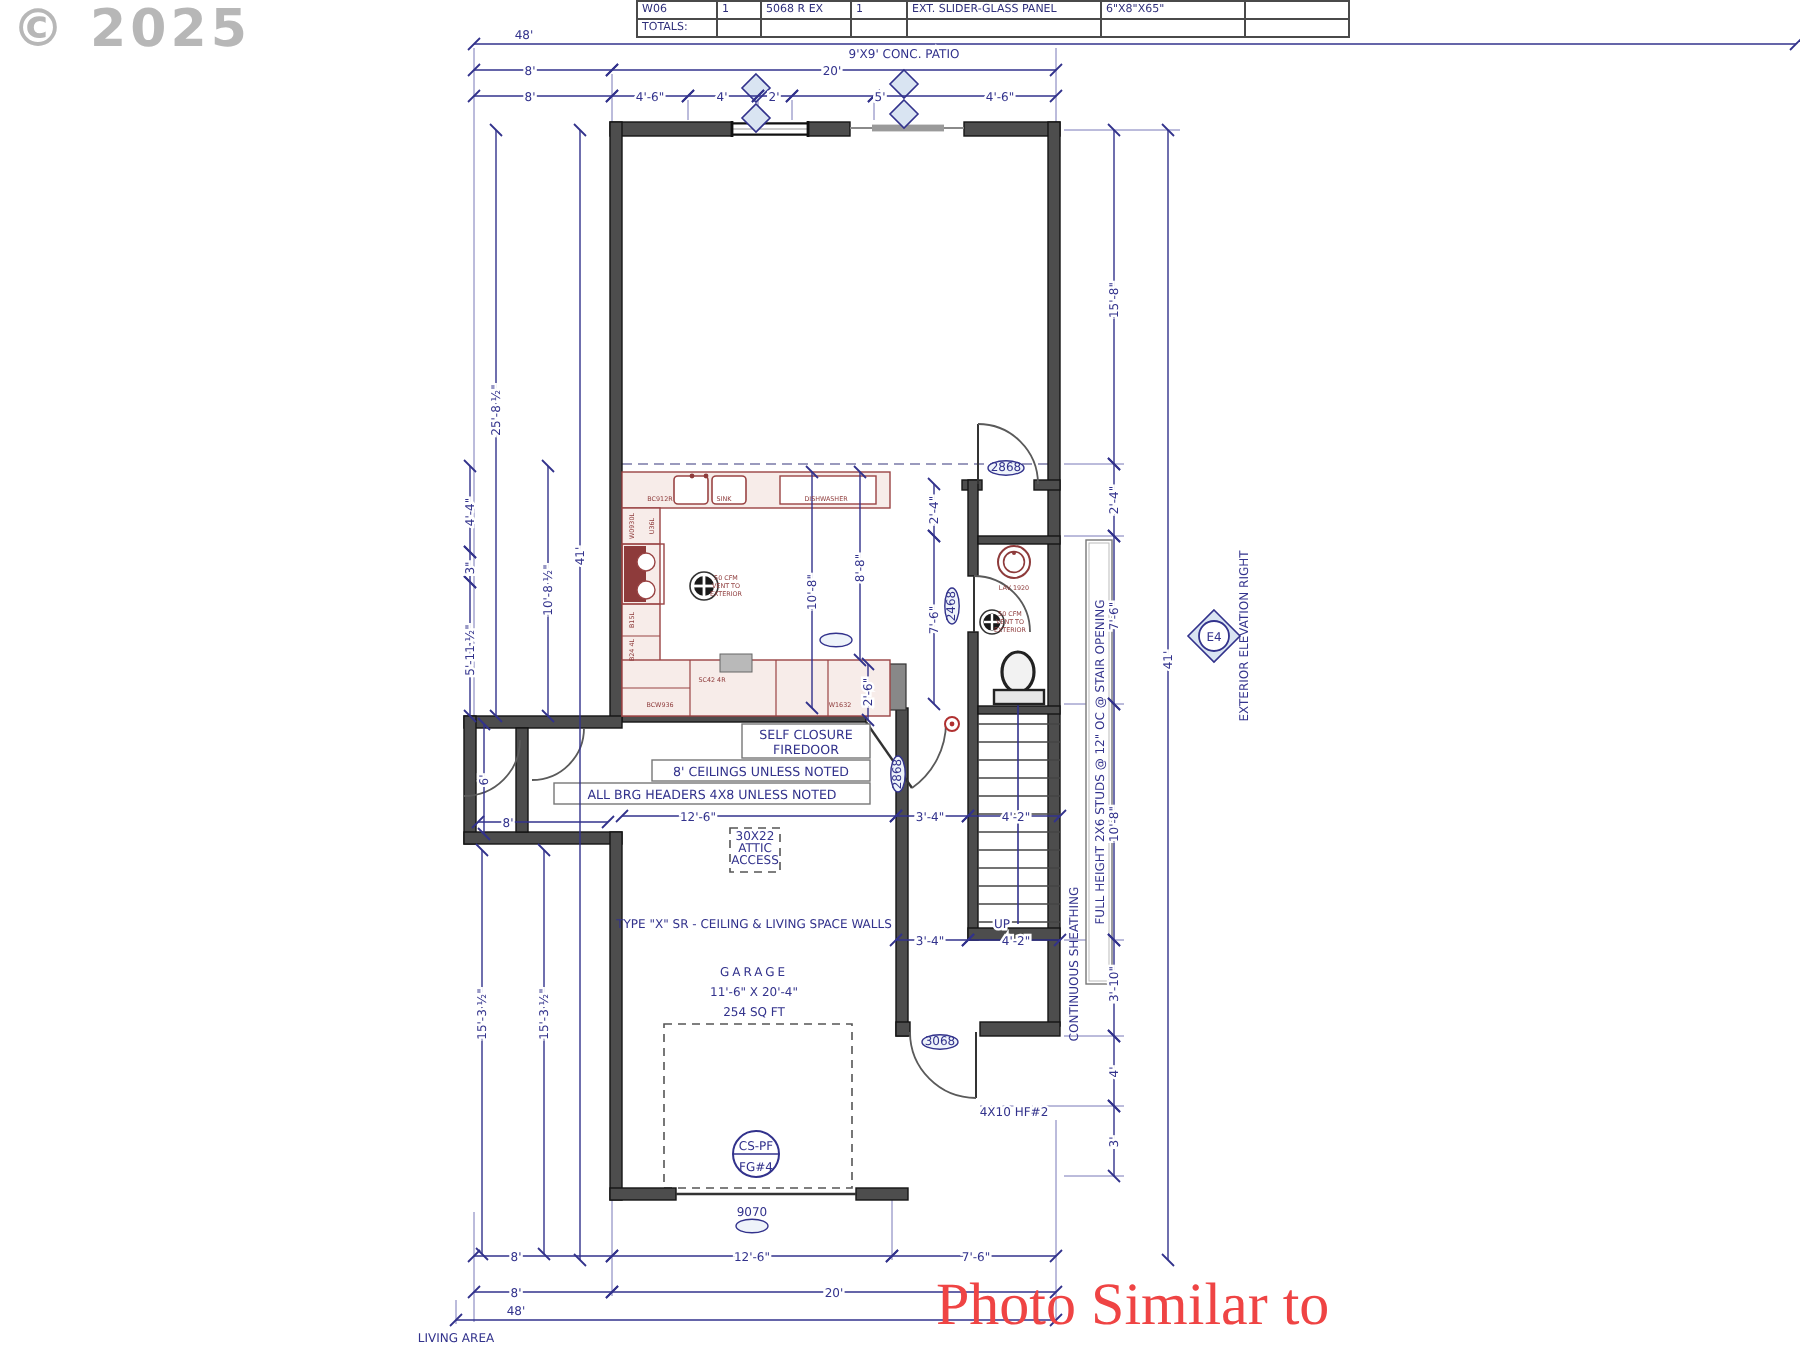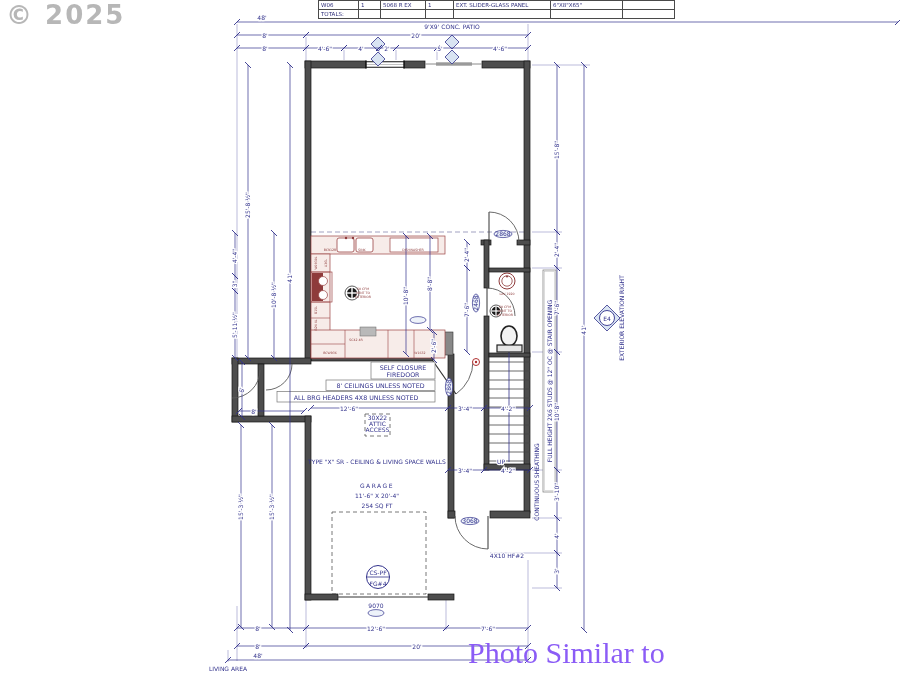--- a/index.html
+++ b/index.html
@@ -1,21 +1,21 @@
 <!DOCTYPE html>
 <html><head>
 <meta charset="utf-8">
 <style>
   html,body{margin:0;padding:0;background:#fff;}
   .canvas{position:relative;width:900px;height:675px;background:#fff;overflow:hidden;
           font-family:"DejaVu Sans",sans-serif;}
   .watermark{position:absolute;left:6px;top:0px;font-size:26px;font-weight:bold;
              color:#b0b0b0;letter-spacing:2px;opacity:.9;}
   .caption{position:absolute;left:468px;top:636px;font-family:"Liberation Serif",serif;
-           font-size:30px;color:#8b5cf6;white-space:nowrap;}
+           font-size:30px;color:#ef4444;white-space:nowrap;}
   table.sched{position:absolute;left:318px;top:0;border-collapse:collapse;table-layout:fixed;}
   table.sched td{border:0.6px solid #4a4a4a;height:8px;font-size:5.5px;line-height:6px;
                  color:#2e2e7a;padding:0 2px;white-space:nowrap;overflow:hidden;}
   svg{position:absolute;left:0;top:0;}
   svg text{font-family:"DejaVu Sans",sans-serif;fill:#32328c;}
   .dt{font-size:6px;text-anchor:middle;}
   .halo{stroke:#fff;stroke-width:2.4px;paint-order:stroke;}
   .mr{fill:#8e3b3b;font-size:3.2px;text-anchor:middle;}
   .w{fill:#4d4d4d;stroke:#141414;stroke-width:0.7;}
   .dim{stroke:#32328c;stroke-width:0.7;marker-start:url(#tk);marker-end:url(#tk);}

